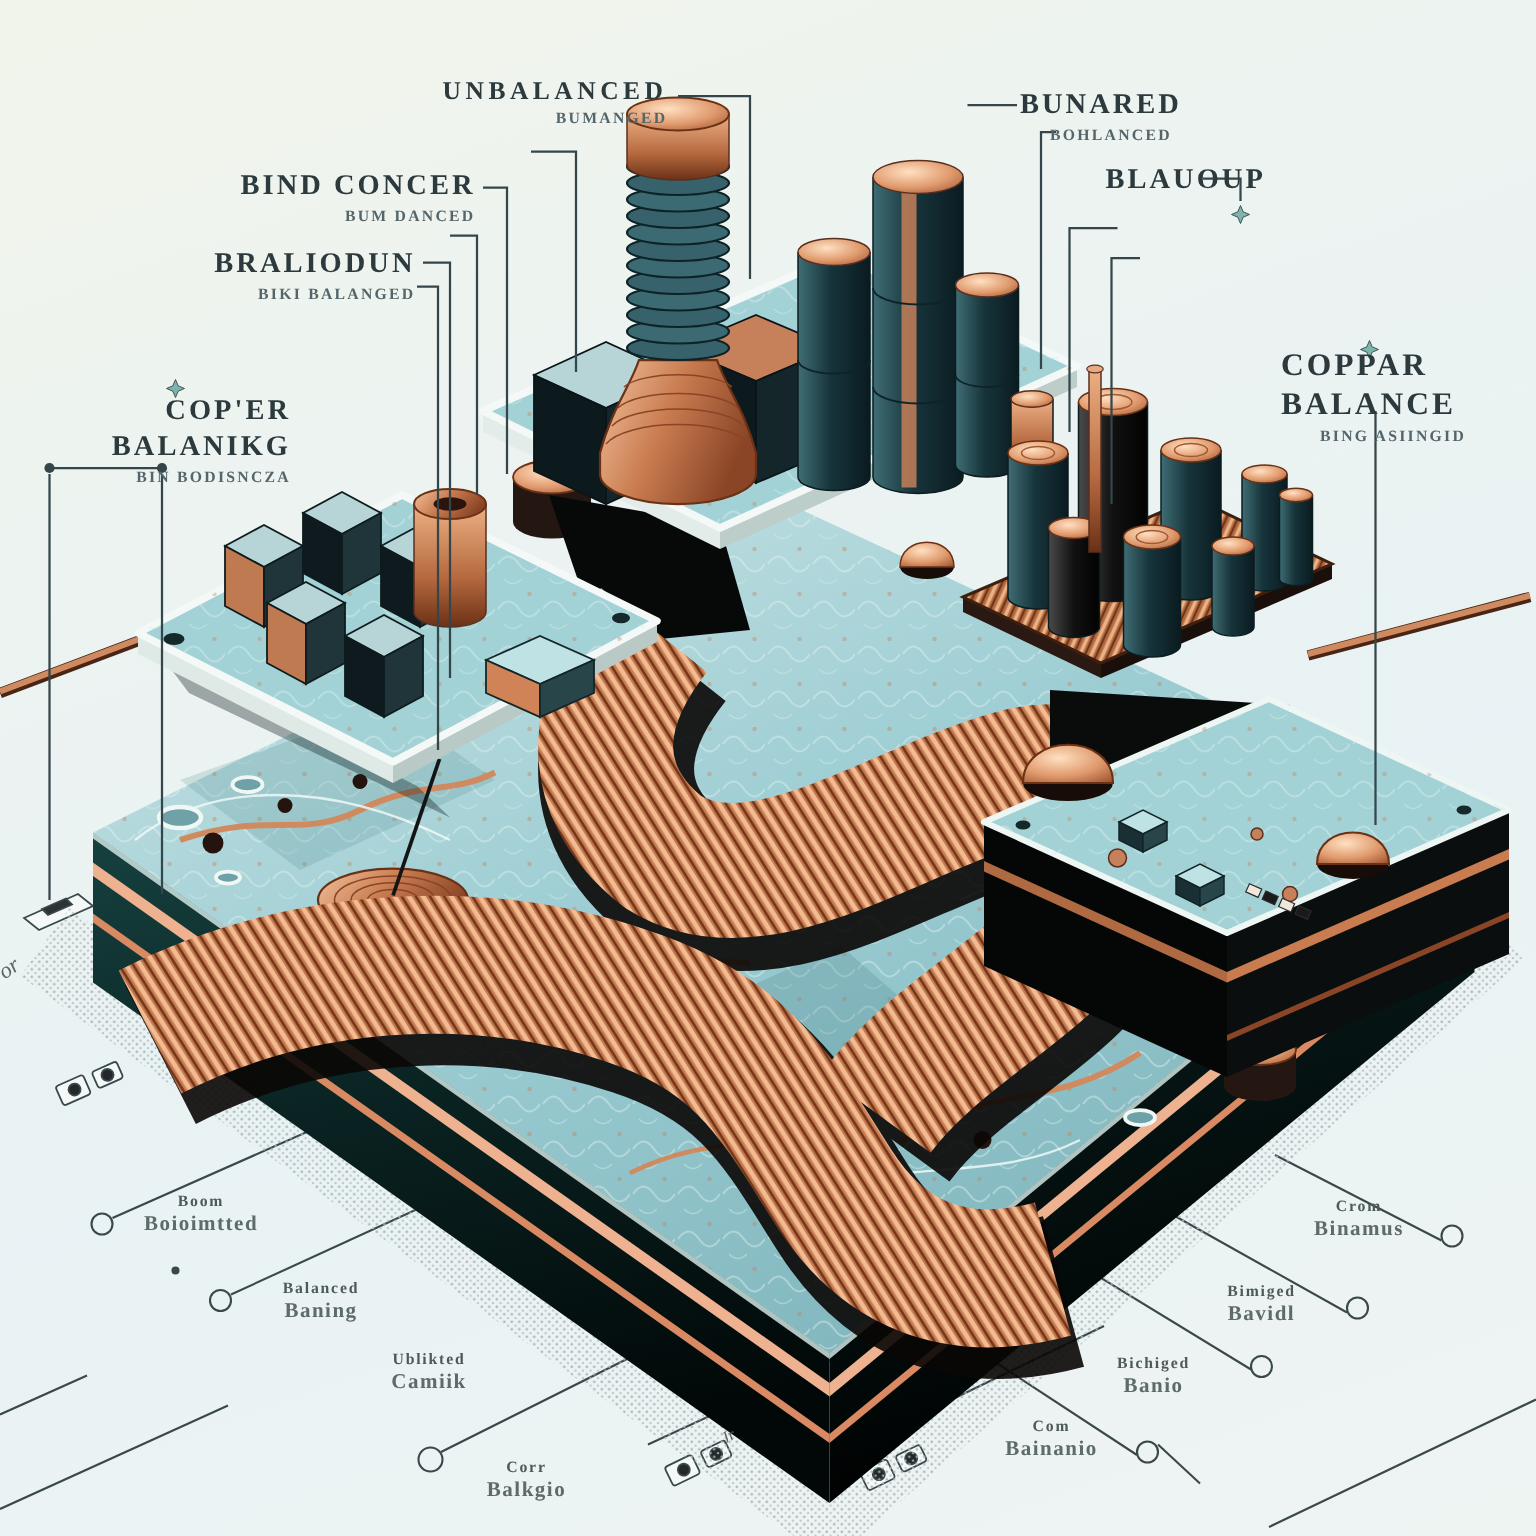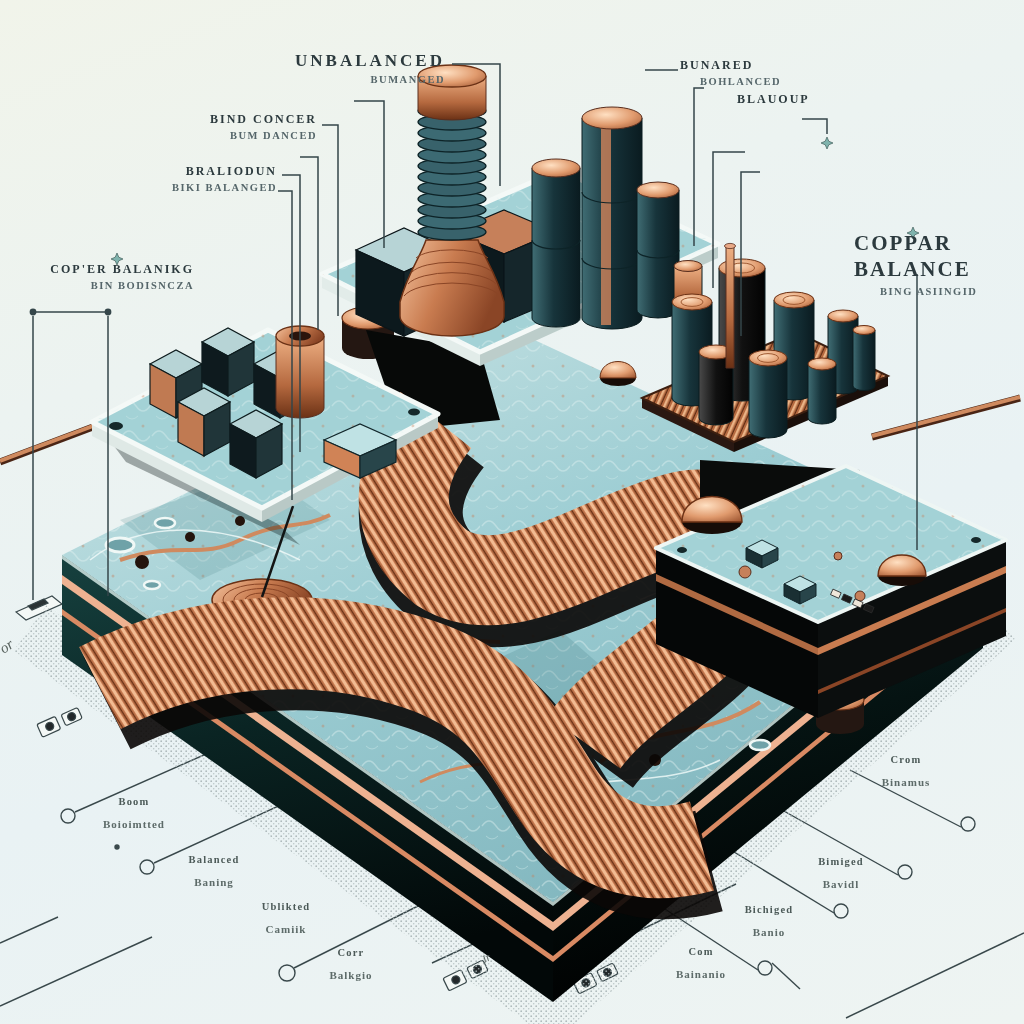--- a/index.html
+++ b/index.html
@@ -1,38 +1,38 @@
 <!DOCTYPE html>
 <html><head>
 <meta charset="utf-8">
 <style>
   html,body{margin:0;padding:0;}
   .stage{position:relative;width:1024px;height:1024px;overflow:hidden;
          background:linear-gradient(160deg,#f1f4ea 0%,#ecf3f1 30%,#e9f2f4 60%,#eef4f2 100%);
          font-family:Liberation Serif, serif;}
   .stage svg{position:absolute;left:0;top:0;}
   .callout{position:absolute;color:#2c3a3e;pointer-events:none;line-height:1.25;}
-  .co-main{font-weight:bold;font-size:12px;letter-spacing:2px;}
+  .co-main{font-weight:bold;font-size:19px;letter-spacing:2px;}
   .co-sub{font-weight:600;font-size:10.5px;letter-spacing:1.5px;color:#55666a;margin-top:2px;}
   .r{text-align:right;} .c{text-align:right;}
   #co-unbalanced{right:579px;top:50px;} #co-unbalanced .co-main{font-size:17px;letter-spacing:3px;}
   #co-bind{right:707px;top:112px;}
   #co-braliodun{right:747px;top:164px;}
   #co-copperleft{left:14px;top:262px;width:180px;}
   #co-bunared{left:680px;top:58px;} #co-bunared .co-sub{margin-left:20px;}
-  #co-blauoup{left:737px;top:92px;}
+  #co-blauoup{left:737px;top:108px;}
   #co-coptebclb{left:744px;top:141px;} #co-coptebclb .co-sub{margin-left:14px;}
   #co-coppar{left:854px;top:230px;} #co-coppar .co-main{font-size:21px;} #co-coppar .co-sub{margin-left:26px;}
   .co-bottom{width:96px;text-align:center;color:#4c5a58;}
   .co-bottom .co-main{font-size:10.5px;letter-spacing:1.2px;font-weight:600;}
-  .co-bottom .co-sub{font-size:11px;letter-spacing:1px;color:#5d6b69;margin-top:10px;}
+  .co-bottom .co-sub{font-size:14px;letter-spacing:1px;color:#5d6b69;margin-top:0;}
   #co-boom{left:86px;top:795px;} #co-balanced{left:166px;top:853px;}
-  #co-ublikted{left:238px;top:900px;} #co-corr{left:303px;top:946px;}
+  #co-ublikted{left:238px;top:900px;} #co-corr{left:303px;top:972px;}
   #co-com{left:653px;top:945px;} #co-bichiged{left:721px;top:903px;}
-  #co-bimiged{left:793px;top:855px;} #co-crom{left:858px;top:753px;}
+  #co-bimiged{left:793px;top:855px;} #co-crom{left:858px;top:798px;}
   .scribble{position:absolute;font-style:italic;font-size:15px;color:#5a6460;pointer-events:none;}
   #scribble-left{left:0px;top:638px;transform:rotate(-35deg);}
   #scribble-corner{left:481px;top:952px;font-size:11px;transform:rotate(-28deg);}
 </style>
 </head>
 <body>
 
 <div class="stage">
 
 <svg width="1024" height="1024" viewBox="0 0 1024 1024">

